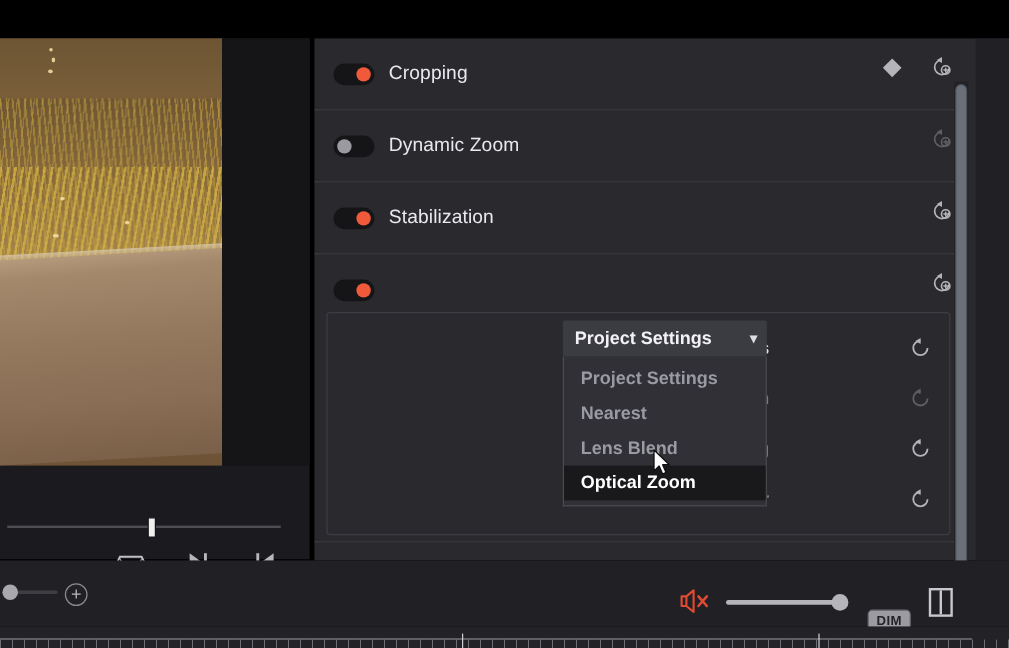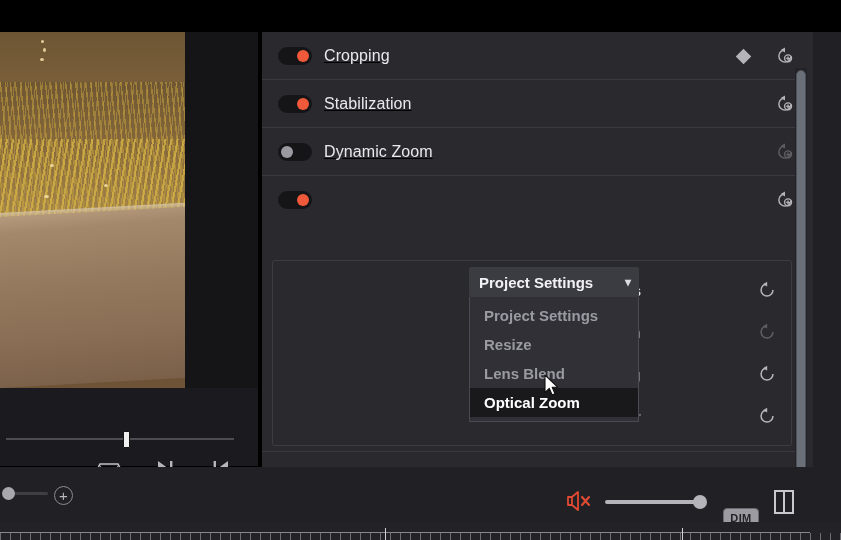--- a/index.html
+++ b/index.html
@@ -150,24 +150,23 @@
   }
 
   
   .inspector {
     position: absolute; left: 262px; top: 32px; width: 579px; height: 435px;
     background: #2a2a2e;
   }
   .insp-inner { position: absolute; left: 0; top: 0; width: 545px; height: 435px; }
 
   .fx-row {
-    position: relative; height: 48px; display: flex; align-items: center;
+    position: relative; height: 60px; display: flex; align-items: center;
     padding: 0 0 0 16px;
     border-bottom: 1px solid #3a3a40;
-    text-decoration: underline;
   }
   .fx-row.no-border { border-bottom: none; }
 
   .toggle {
     position: relative; width: 34px; height: 18px; border-radius: 9px;
     background: #151518; flex: 0 0 auto; margin-right: 12px;
   }
   .toggle .dot {
     position: absolute; top: 3px; width: 12px; height: 12px; border-radius: 50%;
   }
@@ -306,43 +305,43 @@
               <path d="M10 3.2 A6.8 6.8 0 1 0 16.8 10" fill="none" stroke="#b4b4ba" stroke-width="1.6"></path>
               <path d="M10 0.6 L10 6 L5.2 3.3 Z" fill="#b4b4ba"></path>
               <circle cx="13.4" cy="12.6" r="3.9" fill="none" stroke="#b4b4ba" stroke-width="1.5"></circle>
               <path d="M13.4 10.5 V14.7 M11.3 12.6 H15.5" stroke="#b4b4ba" stroke-width="1.4"></path>
             </svg>
           </div>
         </div>
       </div>
 
       <div class="fx-row">
-        <div class="toggle on">
+        <div class="toggle off">
             <span class="dot"></span>
           </div>
-        <span class="fx-label">Stabilization</span>
+        <span class="fx-label">Dynamic Zoom</span>
         <div class="row-icons">
-          <div class="reset-ic">
+          <div class="reset-ic dim">
             <svg width="18" height="18" viewBox="0 0 20 20">
               <path d="M10 3.2 A6.8 6.8 0 1 0 16.8 10" fill="none" stroke="#b4b4ba" stroke-width="1.6"></path>
               <path d="M10 0.6 L10 6 L5.2 3.3 Z" fill="#b4b4ba"></path>
               <circle cx="13.4" cy="12.6" r="3.9" fill="none" stroke="#b4b4ba" stroke-width="1.5"></circle>
               <path d="M13.4 10.5 V14.7 M11.3 12.6 H15.5" stroke="#b4b4ba" stroke-width="1.4"></path>
             </svg>
           </div>
         </div>
       </div>
 
       <div class="fx-row">
-        <div class="toggle off">
+        <div class="toggle on">
             <span class="dot"></span>
           </div>
-        <span class="fx-label">Dynamic Zoom</span>
+        <span class="fx-label">Stabilization</span>
         <div class="row-icons">
-          <div class="reset-ic dim">
+          <div class="reset-ic">
             <svg width="18" height="18" viewBox="0 0 20 20">
               <path d="M10 3.2 A6.8 6.8 0 1 0 16.8 10" fill="none" stroke="#b4b4ba" stroke-width="1.6"></path>
               <path d="M10 0.6 L10 6 L5.2 3.3 Z" fill="#b4b4ba"></path>
               <circle cx="13.4" cy="12.6" r="3.9" fill="none" stroke="#b4b4ba" stroke-width="1.5"></circle>
               <path d="M13.4 10.5 V14.7 M11.3 12.6 H15.5" stroke="#b4b4ba" stroke-width="1.4"></path>
             </svg>
           </div>
         </div>
       </div>
 
@@ -404,21 +403,21 @@
           </div>
         </div>
 
         <div class="combo">
           <span>Project Settings</span>
           <span class="caret">▾</span>
         </div>
 
         <div class="dropdown">
           <div class="dd-item">Project Settings</div>
-          <div class="dd-item">Resize</div>
+          <div class="dd-item">Nearest</div>
           <div class="dd-item">Lens Blend</div>
           <div class="dd-item selected">Optical Zoom</div>
         </div>
       </div>
 
       <div class="fx-row no-border" style="position:absolute;left:0;top:419px;width:545px;border-top:1px solid #3a3a40;">
         <div class="toggle on">
             <span class="dot"></span>
           </div>
         <span class="fx-label">Lens Correction</span>

